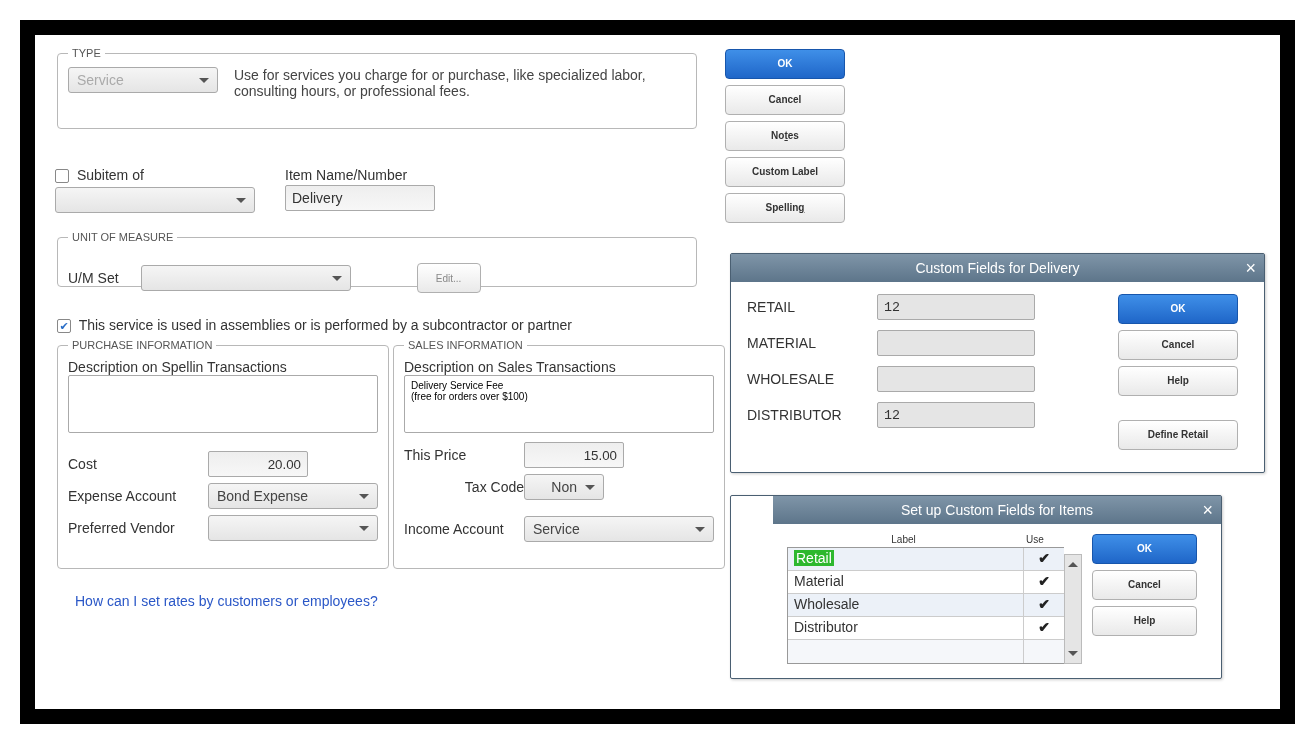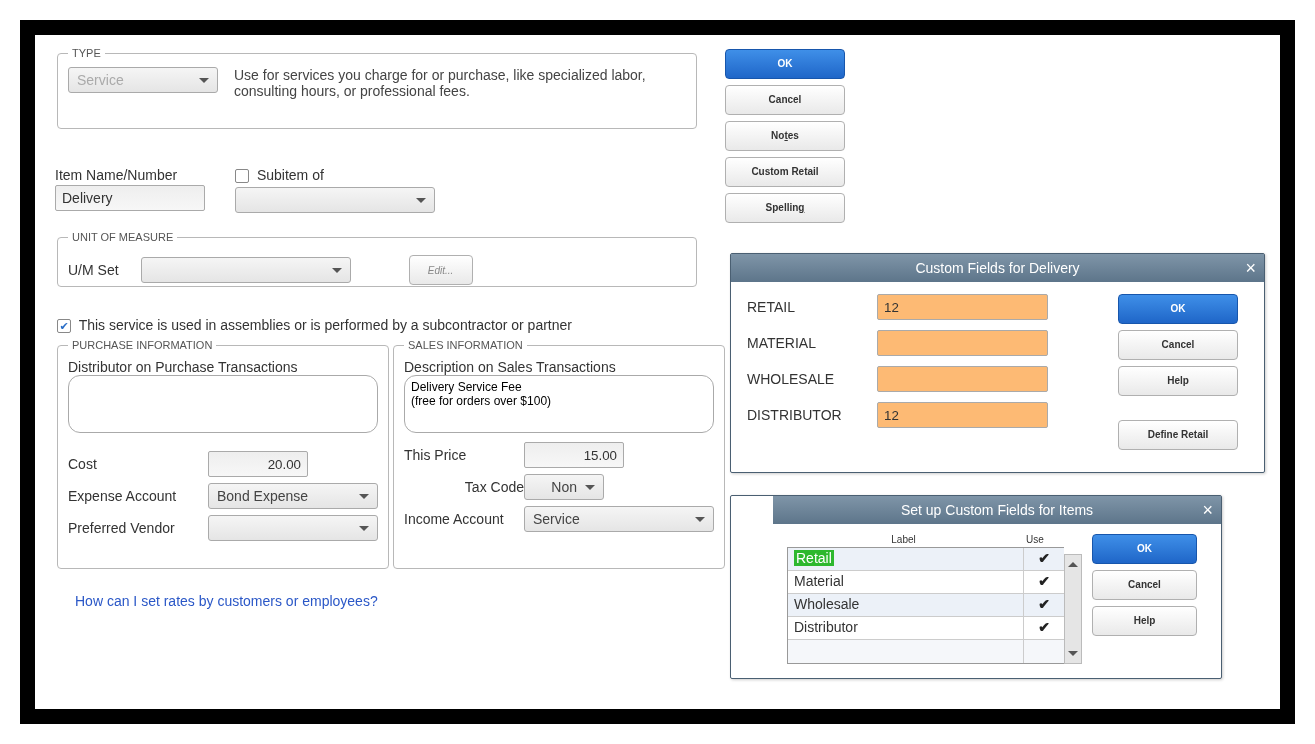--- a/index.html
+++ b/index.html
@@ -88,24 +88,24 @@
   text-align: center;
   line-height: 12px;
   font-size: 11px;
   color: #2a6ec7;
 }
 .link { color: #2a57c7; cursor: pointer; }
 textarea {
   width: 100%;
   resize: none;
   border: 1px solid #aaa;
-  border-radius: 12px;
+  border-radius: 2px;
   padding: 4px 6px;
   font-family: inherit;
-  font-size: 12px;
+  font-size: 10px;
 }
 .right-buttons { position: absolute; left: 690px; top: 14px; }
 
 .popup {
   position: absolute;
   border: 1px solid #4a5f72;
   border-radius: 2px;
   box-shadow: 1px 1px 3px rgba(0,0,0,0.2);
   background: #fff;
 }
@@ -124,21 +124,21 @@
   font-size: 18px;
   cursor: pointer;
 }
 
 
 .cf-popup { left: 695px; top: 218px; width: 535px; }
 .cf-body { padding: 12px 16px 16px 16px; display: flex; }
 .cf-fields { flex: 1; }
 .cf-row { display: flex; align-items: center; margin-bottom: 10px; }
 .cf-row .cf-label { width: 130px; font-size: 14px; color: #333; }
-.cf-row .txt { width: 171px; background: #fdba74; }
+.cf-row .txt { width: 158px; background: #e5e5e5; font-family: Liberation Mono, monospace; }
 .cf-buttons { width: 130px; margin-left: 10px; }
 .cf-buttons .btn { width: 120px; }
 
 
 .su-popup { left: 695px; top: 460px; width: 492px; padding-left: 42px; }
 .su-body { padding: 10px 14px 14px 14px; display: flex; }
 .su-table-wrap { flex: 1; position: relative; }
 .su-head { display: flex; color: #333; font-size: 10px; margin: 0 22px 2px 10px; }
 .su-head .h1 { flex: 1; text-align: center; }
 .su-head .h2 { width: 50px; text-align: center; }
@@ -181,51 +181,51 @@
       <div class="dropdown disabled" style="width:150px;">
         <span>Service</span>
       </div>
       <div style="flex:1; color:#444;">Use for services you charge for or purchase, like specialized labor, consulting hours, or professional fees.</div>
     </div>
   </fieldset>
 
   <div style="position:absolute; left:20px; top:132px;">
     <div style="display:flex; gap:30px; align-items:flex-start;">
       <div>
-        <div class="label">Item Name/Number</div>
-        <div class="txt" style="width:150px; margin-top:2px;"><span>Delivery</span></div>
-      </div>
-      <div>
         <div style="margin-bottom:4px;">
           <span class="checkbox"></span>
           <span>Subitem of</span>
         </div>
         <div class="dropdown" style="width:200px;"></div>
+      </div>
+      <div>
+        <div class="label">Item Name/Number</div>
+        <div class="txt" style="width:150px; margin-top:2px;"><span>Delivery</span></div>
       </div>
     </div>
   </div>
 
   <fieldset style="position:absolute; left:18px; top:192px; width:640px; height:56px;">
     <legend>UNIT OF MEASURE</legend>
     <div style="display:flex; align-items:center; gap:22px;">
       <span>U/M Set</span>
       <div class="dropdown" style="width:210px;"></div>
       <div style="width:10px;"></div>
-      <button class="btn" style="width:64px; display:inline; margin:4px; font-weight:normal; color:#888;font-style:italic;">Edit...</button>
+      <button class="btn" style="width:64px; display:inline; margin:12px; font-weight:normal; color:#888;">Edit...</button>
     </div>
   </fieldset>
 
   <div style="position:absolute; left:22px; top:282px;">
     <span class="checkbox" style="background:#fff;">✔</span>
     <span>This service is used in assemblies or is performed by a subcontractor or partner</span>
   </div>
 
   <fieldset style="position:absolute; left:18px; top:300px; width:328px; height:230px;">
     <legend>PURCHASE INFORMATION</legend>
-    <div>Distributor on Purchase Transactions</div>
+    <div>Description on Spellin Transactions</div>
     <textarea rows="3" style="height: 58px;"></textarea>
     <div style="display:flex; align-items:center; margin-top:15px;">
       <span style="width:140px;">Cost</span>
       <input class="txt" style="width: 100px; text-align: right;" value="20.00">
     </div>
     <div style="display:flex; align-items:center; margin-top:6px;">
       <span style="width:140px;">Expense Account</span>
       <div class="dropdown" style="width:170px;"><span>Bond Expense</span></div>
     </div>
     <div style="display:flex; align-items:center; margin-top:6px;">
@@ -240,33 +240,33 @@
     <textarea rows="3" style="height: 58px;">Delivery Service Fee
 (free for orders over $100)</textarea>
     <div style="display:flex; align-items:center; margin-top:6px;">
       <span style="width:120px;">This Price</span>
       <input class="txt" style="width: 100px; text-align: right;" value="15.00">
     </div>
     <div style="display:flex; align-items:center; margin-top:6px;text-align:right;">
       <span style="width:120px;">Tax Code</span>
       <div class="dropdown" style="width:80px;"><span>Non</span></div>
     </div>
-    <div style="display:flex; align-items:center; margin-top:6px;">
+    <div style="display:flex; align-items:center; margin-top:16px;">
       <span style="width:120px;">Income Account</span>
       <div class="dropdown" style="width:190px;"><span>Service</span></div>
     </div>
   </fieldset>
 
   <div class="link" style="position:absolute; left:40px; top:558px;">How can I set rates by customers or employees?</div>
 
   <div class="right-buttons">
     <div class="btn primary">OK</div>
     <div class="btn">Cancel</div>
     <div class="btn">No<u>t</u>es</div>
-    <div class="btn">Custom Retail</div>
+    <div class="btn">Custom Label</div>
     <div class="btn">Spellin<u>g</u></div>
   </div>
 
   <div class="popup cf-popup">
     <div class="titlebar">
       <span>Custom Fields for Delivery</span>
       <span class="close">×</span>
     </div>
     <div class="cf-body">
       <div class="cf-fields">

